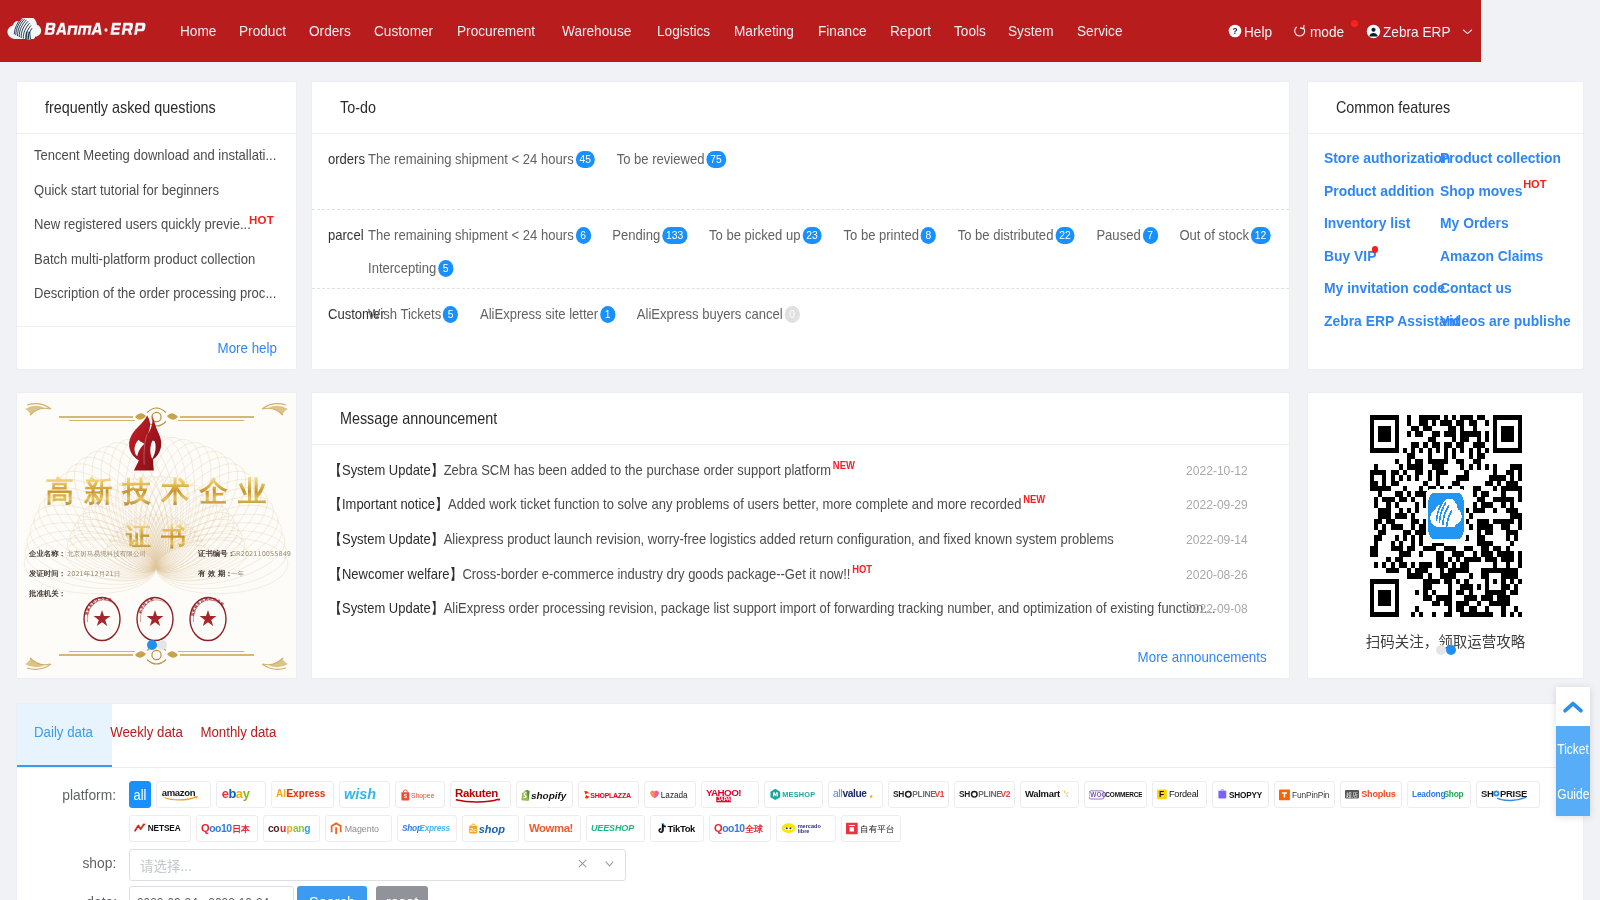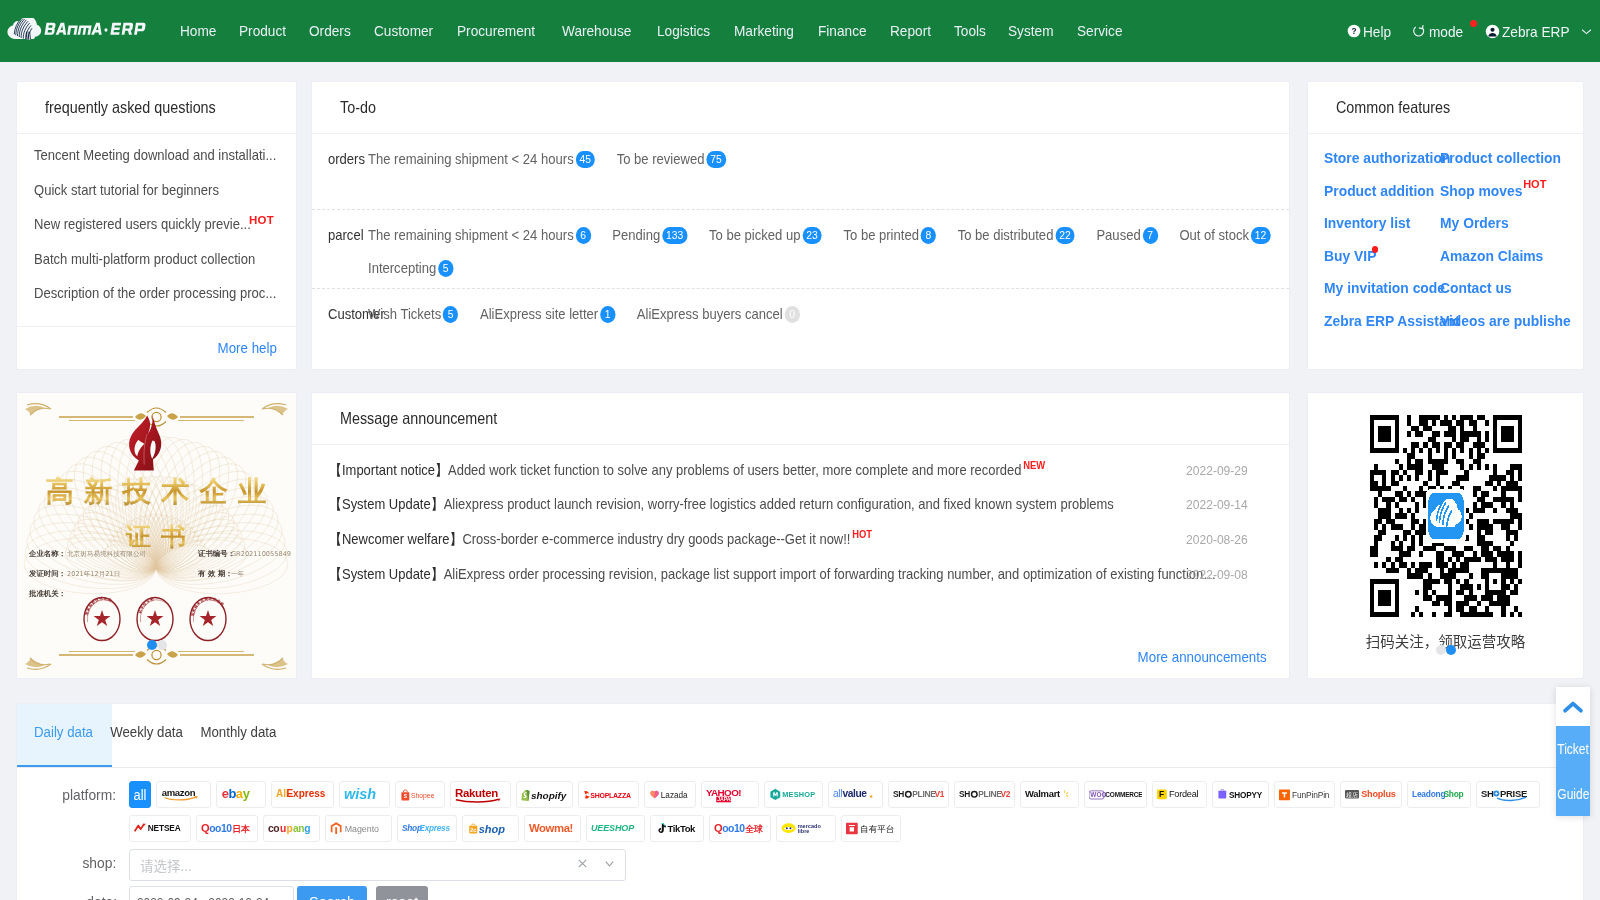--- a/index.html
+++ b/index.html
@@ -6,22 +6,22 @@
   * { box-sizing: border-box; }
   html, body { margin:0; padding:0; }
   body {
     width:1600px; height:900px; overflow:hidden;
     background:#f0f2f5;
     font-family:"Liberation Sans", sans-serif;
     color:#333;
   }
   
   .topbar{
-    height:62px; background:#15803d; display:flex; align-items:center;
-    position:relative; width:1600px; overflow:hidden;
+    height:62px; background:#b91c1c; display:flex; align-items:center;
+    position:relative; width:1481px; overflow:hidden;
   }
   .logo-wrap{ display:flex; align-items:center; position:absolute; left:7px; top:18px; }
   .logo-mark{ width:154px; height:22px; display:block; }
   .nav{ display:flex; align-items:center; position:absolute; left:180px; top:0; height:62px; }
   .nav-item{
     color:#e9eff6; font-size:15px; cursor:pointer; white-space:nowrap;
     line-height:62px; margin-right:18.7px;
     transform:scaleX(0.91); transform-origin:left center;
   }
   .nav-right{
@@ -145,21 +145,21 @@
        flex-direction:column; align-items:center; justify-content:flex-start; padding-top:22px;}
   .qr-img{ width:152px; height:202px; }
   .qr-cap{ font-size:14.5px; color:#3c3c3c; margin-top:13px; font-family:"Noto Sans CJK SC",sans-serif;}
   .qr-dots{ bottom:23px; }
 
   
   .row3{ position:absolute; left:16px; top:641px; background:#fff; border:1px solid #ebeef5;
          width:1568px; height:240px; }
   .tabs{ display:flex; height:64px; border-bottom:1px solid #e9ebee; padding-left:0px;}
   .tab{
-    font-size:15.5px; color:#404040; padding:0 13px; line-height:55px; cursor:pointer;
+    font-size:15.5px; color:#b91c1c; padding:0 13px; line-height:55px; cursor:pointer;
     display:inline-block; margin-right:-21px;
   }
   .tab span{ display:inline-block; transform:scaleX(0.855); }
   .tab.active{ color:#3c9bf0; border-bottom:2px solid #3c9bf0; background:#e7f3fd; padding-left:12px; padding-right:14px;}
   .form-row{ display:flex; align-items:flex-start; }
   .form-row-plat{ padding-top:13px; }
   .form-label{ width:112px; text-align:right; font-size:15px; color:#606266; flex:none; line-height:28px; padding-right:11px;}
   .form-label span{ display:inline-block; transform:scaleX(0.92); }
   .plats{ display:flex; flex-wrap:wrap; width:1440px; }
   .plat{
@@ -692,20 +692,24 @@
         <span class="dot"></span>
       </div>
     </div>
 
     <div class="card msg">
       <div class="card-hd">
           <span>Message announcement</span>
         </div>
       <div class="msg-list">
         <div class="msg-item">
+          <span class="msg-txt"><span class="msg-pre">【System Update】</span><span>Zebra SCM has been added to the purchase order support platform</span><span class="new-tag">NEW</span></span>
+          <span class="msg-date">2022-10-12</span>
+        </div>
+        <div class="msg-item">
           <span class="msg-txt"><span class="msg-pre">【Important notice】</span><span>Added work ticket function to solve any problems of users better, more complete and more recorded</span><span class="new-tag">NEW</span></span>
           <span class="msg-date">2022-09-29</span>
         </div>
         <div class="msg-item">
           <span class="msg-txt"><span class="msg-pre">【System Update】</span><span>Aliexpress product launch revision, worry-free logistics added return configuration, and fixed known system problems</span></span>
           <span class="msg-date">2022-09-14</span>
         </div>
         <div class="msg-item">
           <span class="msg-txt"><span class="msg-pre">【Newcomer welfare】</span><span>Cross-border e-commerce industry dry goods package--Get it now!!</span><span class="new-tag">HOT</span></span>
           <span class="msg-date">2020-08-26</span>

